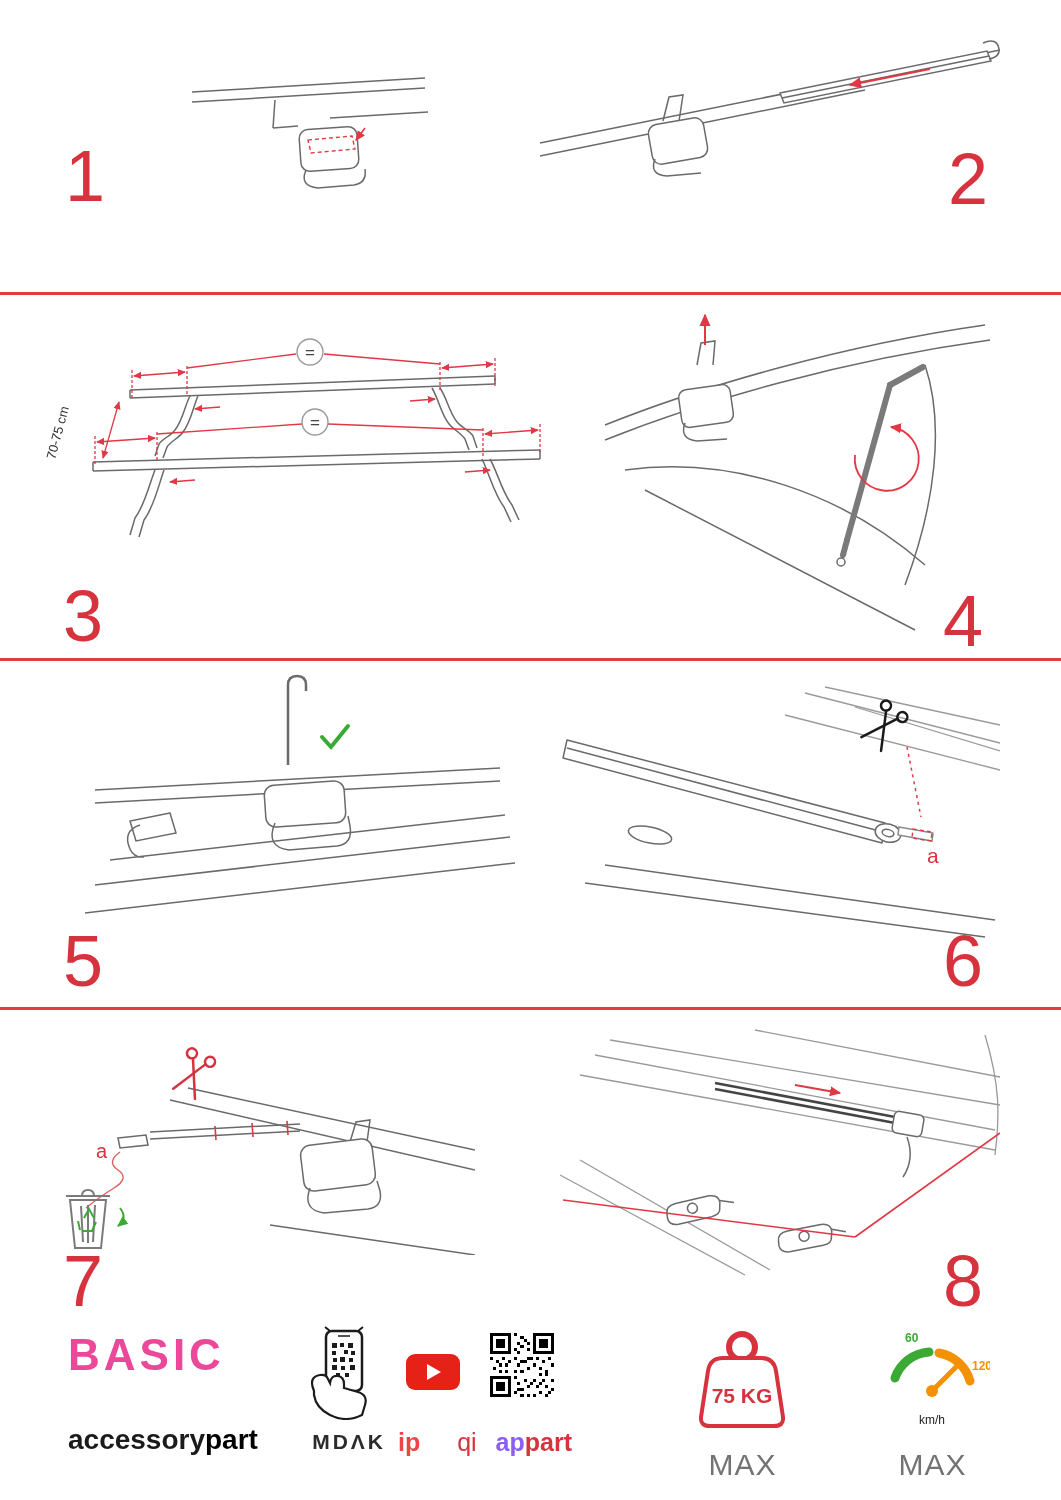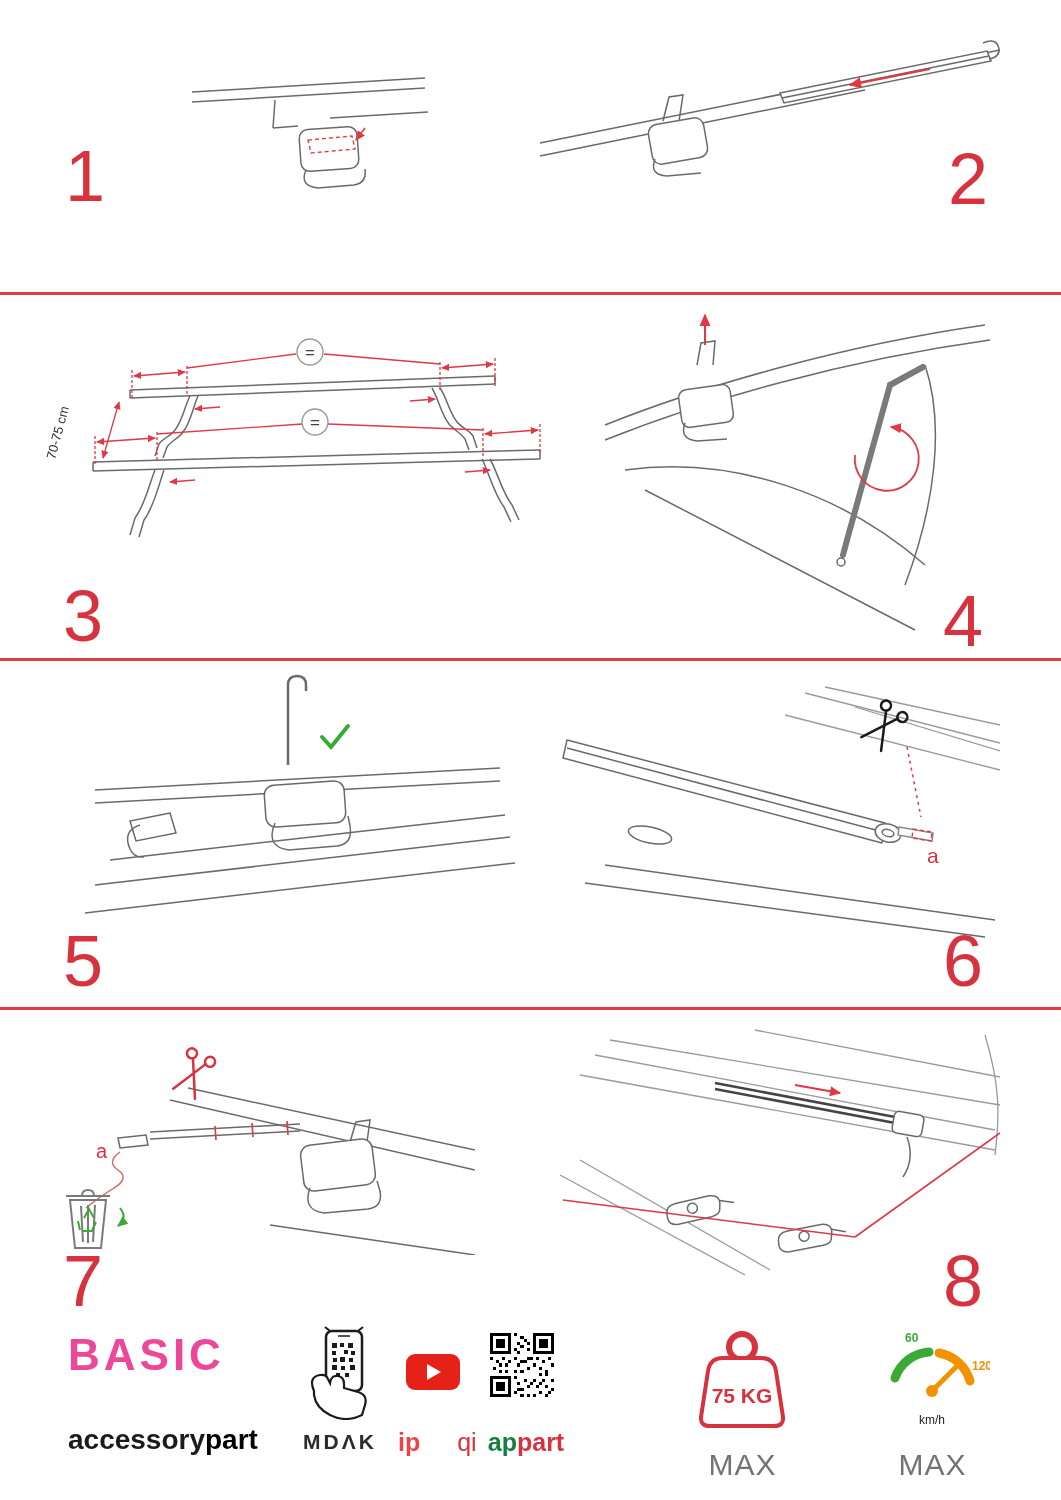--- a/index.html
+++ b/index.html
@@ -6,27 +6,27 @@
   body { background:#ffffff; font-family:"Liberation Sans", sans-serif; }
   .page { position:relative; width:1061px; height:1500px; background:#fff; overflow:hidden; }
   .divider { position:absolute; left:0; width:1061px; height:3px; background:#e23b43; }
   .stepnum { position:absolute; color:#d6333f; font-size:72px; line-height:1; font-weight:400; }
   .illus { position:absolute; }
   svg text { font-family:"Liberation Sans", sans-serif; }
   .brand-title { position:absolute; left:68px; top:1330px; font-size:44px; font-weight:600;
                  color:#ec4899; letter-spacing:4px; }
   .brand-sub { position:absolute; left:68px; top:1424px; font-size:28px; font-weight:700; color:#1b1b1b; }
   .brand-sub .red { color:#000000; }
-  .logo-label { position:absolute; text-align:center; color:#2b2b2b; }
+  .logo-label { position:absolute; text-align:right; color:#2b2b2b; }
   .mdak { left:294px; top:1430px; width:92px; font-size:21px; font-weight:600; letter-spacing:3px; }
   .ipqi { left:398px; top:1428px; width:70px; font-size:25px; font-weight:500; }
   .ipqi .gray { color:#ef4444;font-weight:bold; }
   .ipqi .red { color:#d6333f;margin-left:37px; }
   .apline { left:480px; top:1428px; width:92px; font-size:25px; font-weight:600; }
-  .apline .dark { color:#15803d; }
+  .apline .dark { color:#8b5cf6; }
   .apline .red { color:#d6333f; }
   .maxlabel { position:absolute; text-align:center; font-size:30px; font-weight:500;
               color:#737373; letter-spacing:1px; }
 </style>
 </head>
 <body>
 
 <div class="page">
 
   <div class="divider" style="top:292px"></div>

